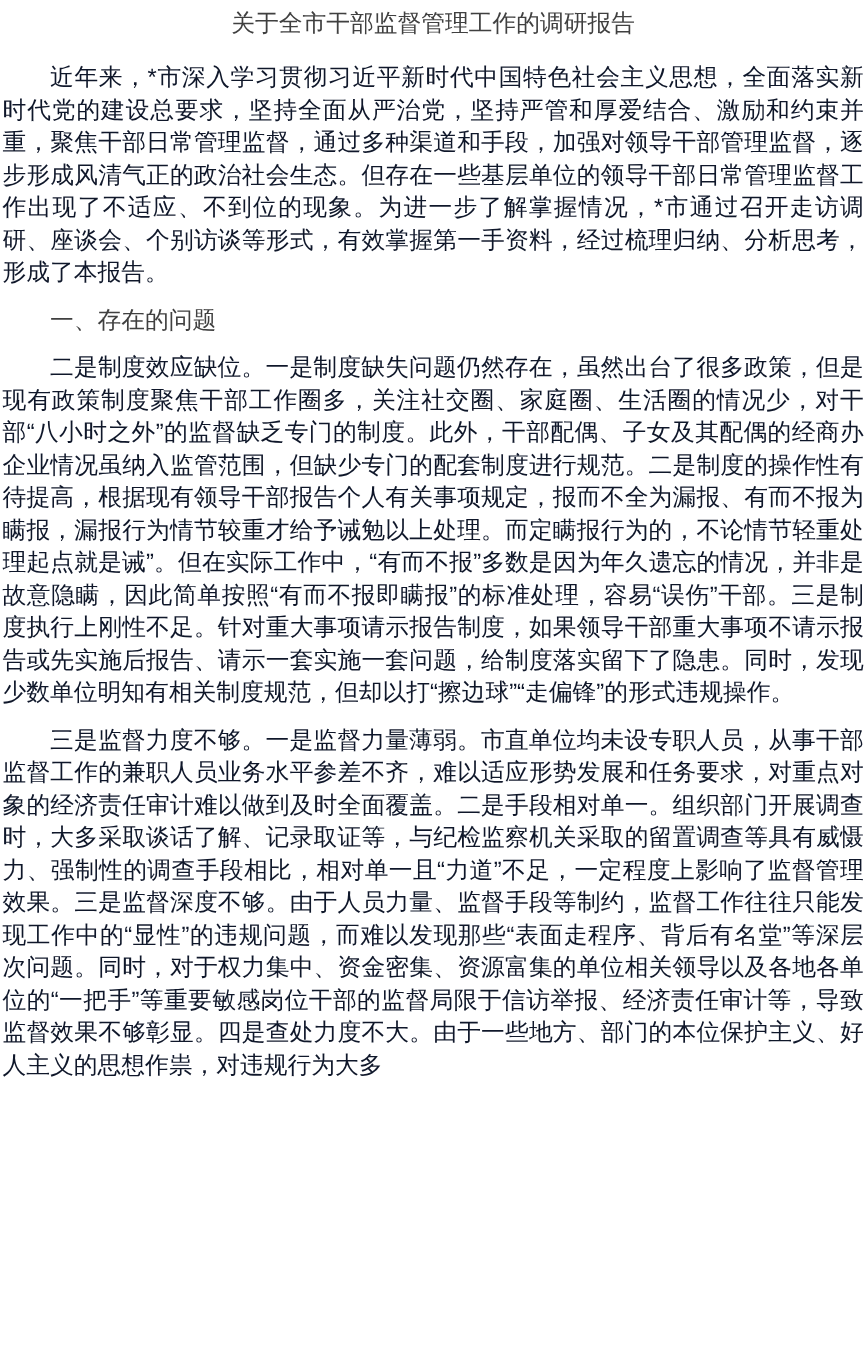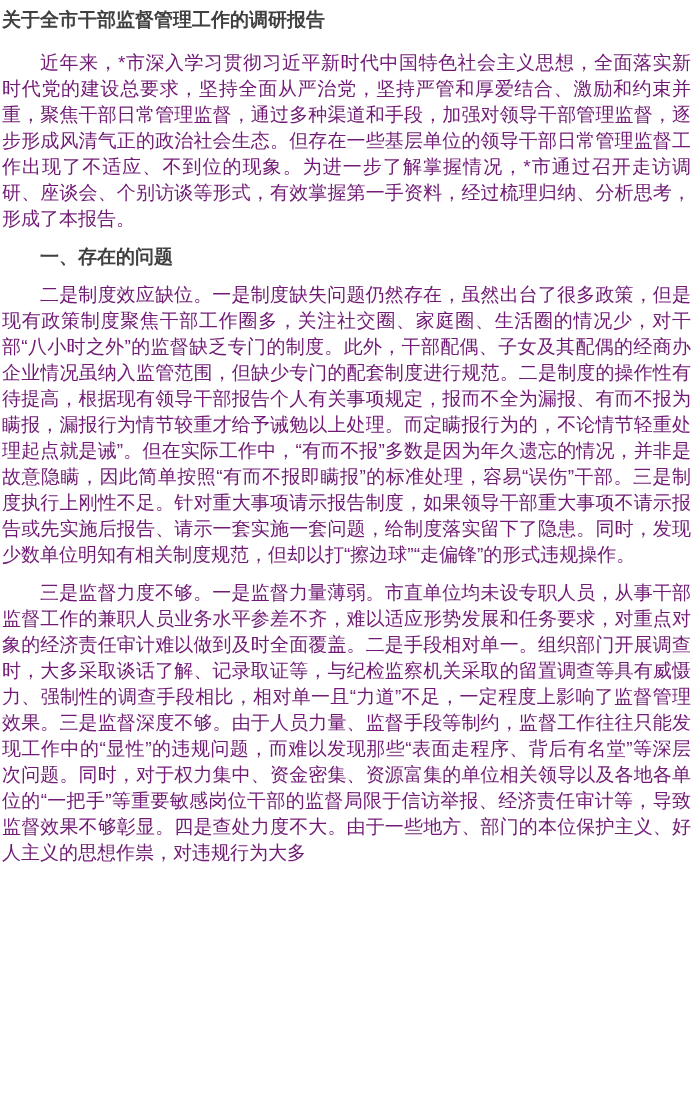--- a/index.html
+++ b/index.html
@@ -18,38 +18,39 @@
     height: 1097px;
     overflow: hidden;
     padding: 6px 2px 0 2px;
     font-family: "Liberation Sans", sans-serif;
     color: #404040;
     font-size: 19px;
     line-height: 26px;
   }
   .doc-title {
     font-size: 19px;
-    font-weight: 700;
+    font-weight: 400;
+    text-align: center;
     margin: 0 0 17px 0;
     line-height: 27px;
     color: #404040;
   }
   .section-heading {
     font-size: 19px;
-    font-weight: 700;
+    font-weight: 400;
     margin: 0 0 12px 0;
     text-indent: 2em;
     line-height: 26px;
     color: #404040;
   }
   .para {
     margin: 0 0 12px 0;
     text-indent: 2em;
     text-align: justify;
-    color: #701a75;
+    color: #0f172a;
   }
 </style>
 </head>
 <body>
 
 <div class="page">
   <h1 class="doc-title">关于全市干部监督管理工作的调研报告</h1>
 
   <p class="para">近年来，*市深入学习贯彻习近平新时代中国特色社会主义思想，全面落实新时代党的建设总要求，坚持全面从严治党，坚持严管和厚爱结合、激励和约束并重，聚焦干部日常管理监督，通过多种渠道和手段，加强对领导干部管理监督，逐步形成风清气正的政治社会生态。但存在一些基层单位的领导干部日常管理监督工作出现了不适应、不到位的现象。为进一步了解掌握情况，*市通过召开走访调研、座谈会、个别访谈等形式，有效掌握第一手资料，经过梳理归纳、分析思考，形成了本报告。</p>
 

